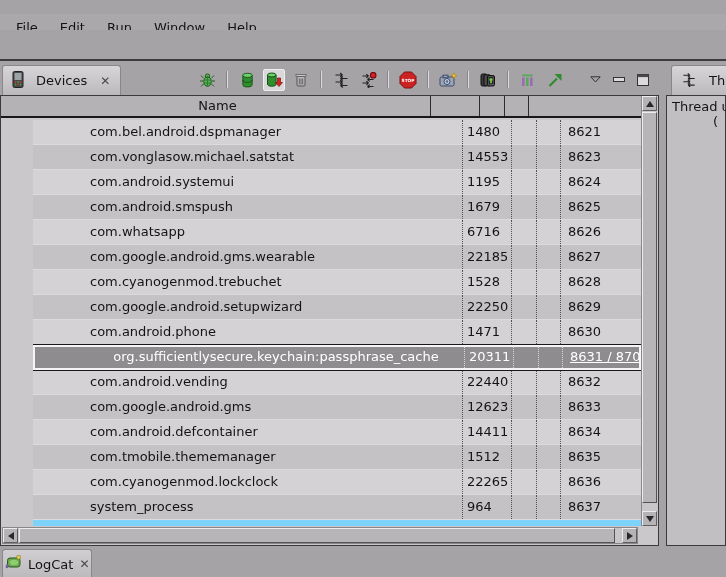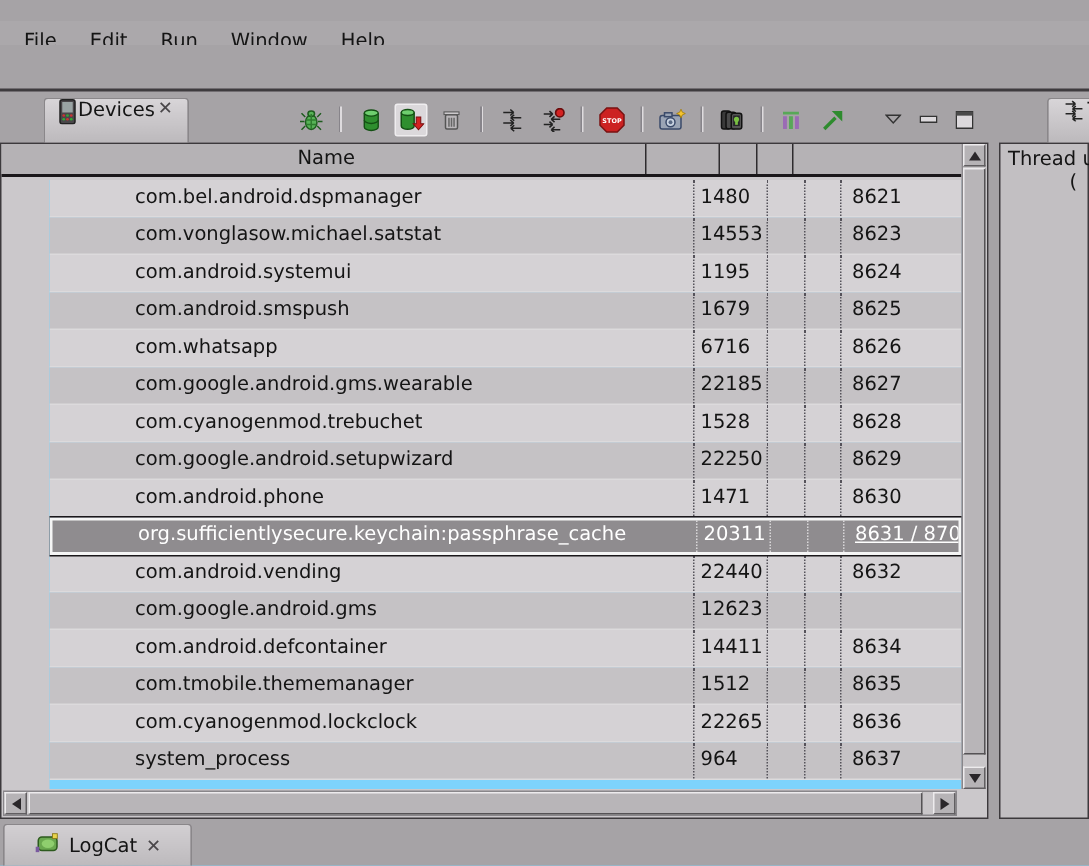--- a/index.html
+++ b/index.html
@@ -29,24 +29,24 @@
   }
 
   
   .panel { position:absolute; top:63px; height:483px; }
   #devices-panel { left:0; width:659px; }
   #threads-panel { left:666px; width:60px; }
 
   .tabrow { position:absolute; left:0; right:0; top:0; height:32px; }
   .tab {
     position:absolute; top:2px; height:30px;
-    display:flex; align-items:flex-start; gap:1px; padding:0 9px;
+    display:flex; align-items:center; gap:12px; padding:0 9px;
     background:linear-gradient(#d8d5d8,#bcb9bc);
     border:1px solid #8a878a; border-bottom:none;
-    border-radius:3px 3px 0 0; white-space:nowrap; z-index:3;margin-left:27px;
+    border-radius:3px 3px 0 0; white-space:nowrap; z-index:3;
   }
   .tab .close {
     font-size:12px; font-weight:bold; color:#4a474a; padding:0 1px; line-height:12px;
   }
 
   .view-frame {
     position:absolute; left:0; right:0; top:32px; bottom:0;
     border:1px solid #3c393c; background:#cbc8cb;
   }
 
@@ -88,21 +88,21 @@
   .trow:nth-child(odd)  { background:var(--row-light,#d5d2d5); }
   .trow:nth-child(even) { background:var(--row-dark,#c5c2c5); }
   .tc { border-right:1px dotted #55525a; padding:0 4px; overflow:hidden; white-space:nowrap; }
   .tc.name { padding-left:57px; }
   .tc.port { padding-left:7px; border-right:none; }
   .trow.sel {
     background:var(--sel-bg,#8f8c8f); color:var(--sel-fg,#ffffff);
     border:2px solid #f5f5f5; outline:1px solid #1a171a;
     line-height:19px; position:relative; z-index:2;
   }
-  .trow.sel .tc { border-right-color:#d9d7d9; }
+  .trow.sel .tc { border-right-color:#d9d7d9;text-align:center; }
   .trow.sel .tc.port { border-right:none;text-decoration:underline; }
 
   
   #vscroll {
     position:absolute; top:0; right:0; width:17px; bottom:19px;
     background:#c9c6c9; border-left:1px solid #89868a;
   }
   #hscroll {
     position:absolute; left:1px; right:20px; bottom:1px; height:17px;
     background:#c9c6c9; border:1px solid #89868a;
@@ -127,21 +127,21 @@
 
   
   #threads-panel .view-frame { background:#c2bfc2; }
   #threads-msg-1 { padding:3px 0 0 5px; white-space:nowrap; }
   #threads-msg-2 { padding-left:46px; white-space:nowrap; }
 
   
   #bottom-bar { position:absolute; left:0; top:546px; width:726px; height:31px; background:#a6a3a6; }
   #logcat-tab {
     position:absolute; left:2px; top:3px; height:29px;
-    display:flex; align-items:center; gap:6px; padding:0 20px;
+    display:flex; align-items:center; gap:6px; padding:0 2px;
     background:linear-gradient(#d2cfd2,#bcb9bc);
     border:1px solid #8a878a; border-bottom:none; border-radius:3px 3px 0 0;
   }
   #logcat-tab .close { font-size:12px; font-weight:bold; color:#4a474a; }
 </style>
 </head>
 <body>
 
 <div id="menubar">
     <span class="menu-item">File</span>
@@ -368,20 +368,21 @@
           <div class="tc pid">22440</div>
           <div class="tc c3"></div>
           <div class="tc c4"></div>
           <div class="tc port">8632</div>
         </div>
         <div class="trow">
           <div class="tc name">com.google.android.gms</div>
           <div class="tc pid">12623</div>
           <div class="tc c3"></div>
           <div class="tc c4"></div>
+          <div class="tc port">8633</div>
         </div>
         <div class="trow">
           <div class="tc name">com.android.defcontainer</div>
           <div class="tc pid">14411</div>
           <div class="tc c3"></div>
           <div class="tc c4"></div>
           <div class="tc port">8634</div>
         </div>
         <div class="trow">
           <div class="tc name">com.tmobile.thememanager</div>

